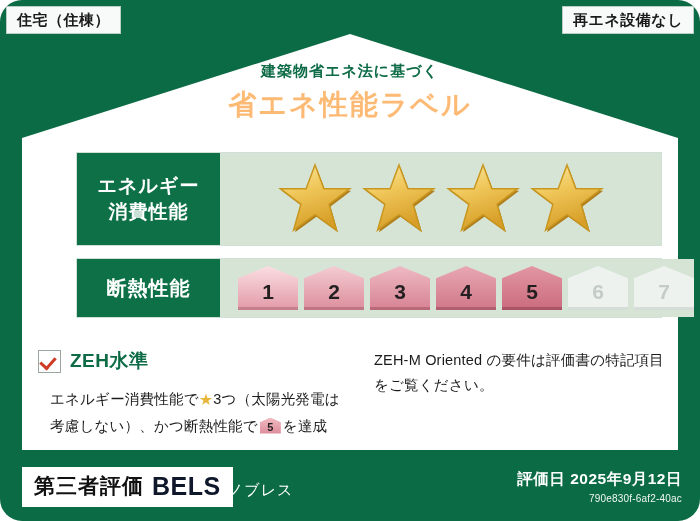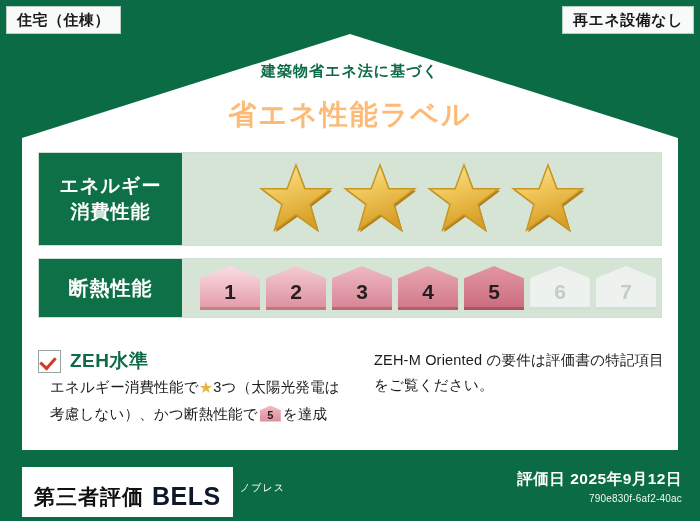--- a/index.html
+++ b/index.html
@@ -10,20 +10,21 @@
   body {
     font-family: "Liberation Sans", "DejaVu Sans", sans-serif;
   }
 
   #label-root {
     position: relative;
     width: 700px;
     height: 521px;
     background: #0b6b44;
     overflow: hidden;
+    border-radius: 22px;
   }
 
   
   .corner-badge {
     position: absolute;
     top: 6px;
     background: #f7faf8;
     border: 1px solid #b9cec3;
     color: #1b1b1b;
     font-weight: bold;
@@ -56,21 +57,21 @@
     top: 62px;
     width: 700px;
     text-align: center;
     z-index: 4;
   }
   .title-sub {
     color: #0d6b46;
     font-size: 15px;
     font-weight: bold;
     letter-spacing: 1px;
-    margin-bottom: 15px;
+    margin-bottom: 5px;
   }
   .title-main {
     color: #fdba74;
     font-size: 28px;
     font-weight: bold;
     letter-spacing: 2px;
   }
 
   
   .rows {
@@ -78,20 +79,21 @@
     left: 38px;
     top: 152px;
     width: 624px;
     z-index: 4;
   }
   .perf-row {
     display: flex;
     align-items: stretch;
     margin-bottom: 12px;
     border: 1px solid #cfe0d6;
+    margin-left: 38px;
   }
   .perf-label {
     flex: 0 0 143px;
     background: #0d7046;
     color: #ffffff;
     font-weight: bold;
     font-size: 19px;
     letter-spacing: 1px;
     display: flex;
     flex-direction: column;
@@ -157,21 +159,21 @@
     width: 628px;
     display: flex;
     gap: 20px;
     z-index: 4;
   }
   .note-col { flex: 1 1 0; min-width: 0; }
   .note-head {
     display: flex;
     align-items: center;
     gap: 9px;
-    margin-bottom: 0;
+    margin-bottom: 12px;
   }
   .check-box {
     flex: 0 0 auto;
     width: 21px;
     height: 21px;
     border: 1px solid #9aa59e;
     background: #ffffff;
     position: relative;
   }
   .check-box::after {
@@ -255,43 +257,43 @@
     bottom: 0;
     width: 700px;
     height: 62px;
     z-index: 5;
   }
   .bels-box {
     position: absolute;
     left: 22px;
     top: 8px;
     background: #ffffff;
-    padding: 15px 12px 6px 12px;
-    display: flex;
-    align-items: flex-end;
+    padding: 5px 12px 6px 12px;
+    display: flex;
+    align-items: flex-start;
     gap: 8px;
   }
   .bels-jp {
     color: #111111;
     font-size: 21px;
     font-weight: bold;
     letter-spacing: 1px;
   }
   .bels-en {
     color: #0f172a;
     font-size: 25px;
     font-weight: bold;
     letter-spacing: 0.5px;
   }
   .brand {
     position: absolute;
-    left: 240px;
+    left: 228px;
     top: 22px;
     color: #ffffff;
-    font-size: 10px;
+    font-size: 15px;
     letter-spacing: 1px;
   }
   .footer-right {
     position: absolute;
     right: 18px;
     top: 10px;
     text-align: right;
     color: #ffffff;
     margin-left: 48px;
   }

